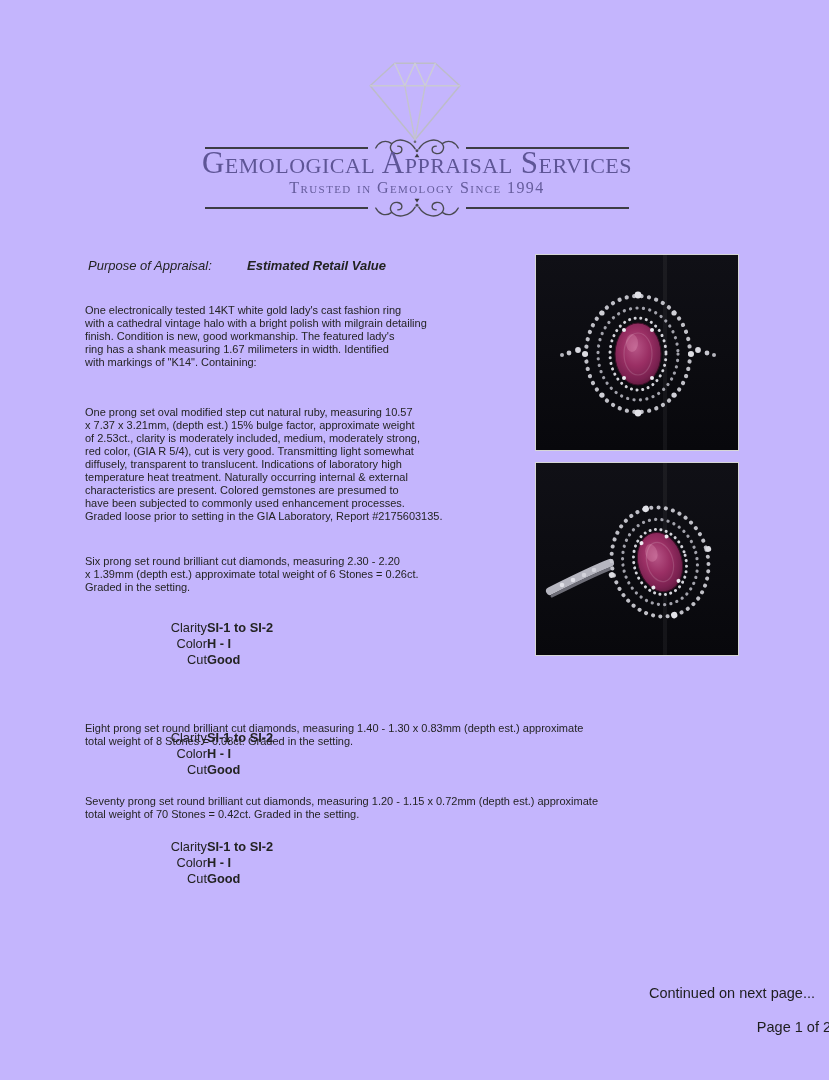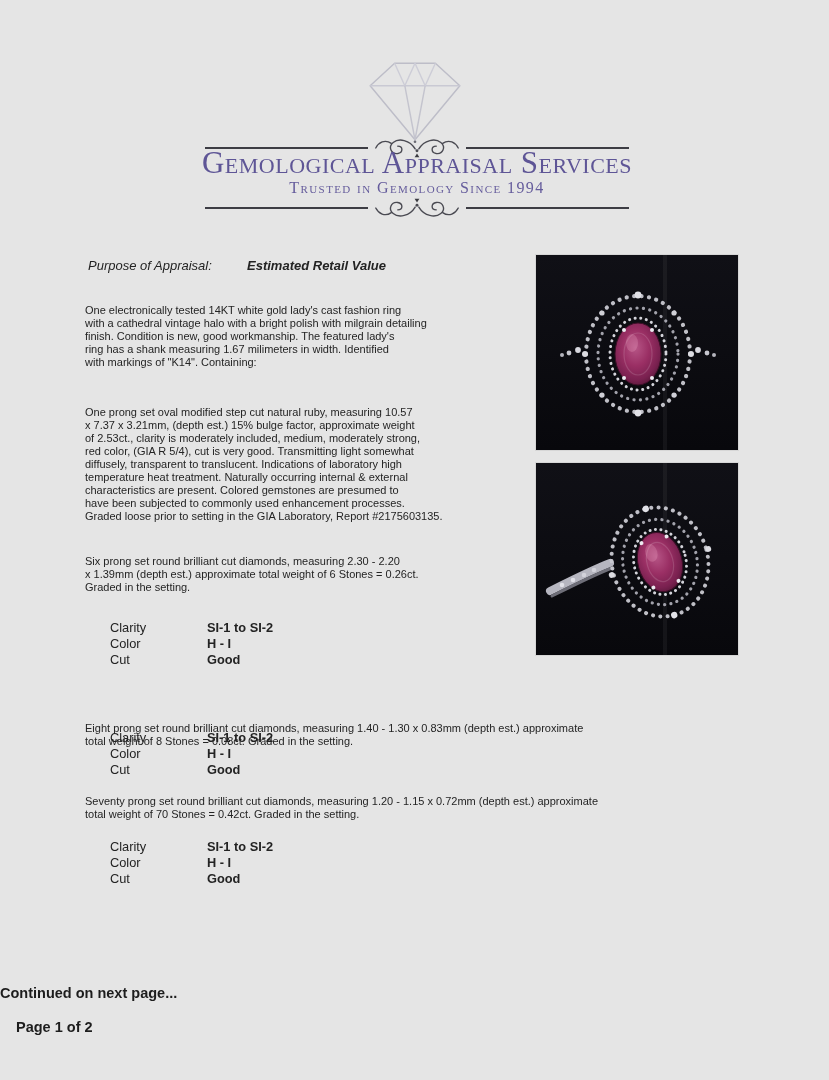--- a/index.html
+++ b/index.html
@@ -1,17 +1,17 @@
 <!DOCTYPE html>
 <html><head>
 <meta charset="utf-8">
 <style>
   html,body{margin:0;padding:0;background:#ffffff;}
   .page{
-    position:relative;width:829px;height:1080px;background:#e5e5e5;overflow:hidden;
+    position:relative;width:829px;height:1080px;background:#c4b5fd;overflow:hidden;
     font-family:"Liberation Sans",sans-serif;color:#232323;
   }
   
   .diamond-icon{position:absolute;left:362px;top:56px;width:106px;height:88px;}
   .divider{position:absolute;display:flex;align-items:center;height:22px;}
   .divider .rule{flex:1;height:2px;background:#3d3d44;}
   .divider-top{left:205px;top:137px;width:424px;}
   .divider-bottom{left:205px;top:197px;width:424px;}
   .flourish{width:92px;height:22px;margin:0 3px;}
   .flourish.flipped{transform:scaleY(-1);}
@@ -38,32 +38,32 @@
   .p-intro{top:304px;}
   .p-ruby{top:406px;}
   .p-six{top:555px;}
   .p-eight{top:686px;margin-top:36px;}
   .p-seventy{top:795px;}
   
   .grade-table{position:absolute;left:110px;font-size:12.8px;line-height:16px;}
   .gt-1{top:620px;}
   .gt-2{top:730px;}
   .gt-3{top:839px;}
-  .gt-row{display:flex;}
+  .gt-row{display:flex;text-align:right;}
   .gt-label{width:97px;}
   .gt-value{font-weight:bold;}
   
   .photo{position:absolute;left:536px;box-shadow:0 0 0 1px #d6d6d6;}
   .photo-1{top:255px;width:202px;height:195px;}
   .photo-2{top:463px;width:202px;height:192px;}
   .photo svg{display:block;width:100%;height:100%;}
   
   .footer-line{
-    position:absolute;left:0;width:815px;text-align:left;
-    font-size:14.5px;font-weight:bold;color:#1d1d1d;
+    position:absolute;left:0;width:815px;text-align:right;
+    font-size:14.5px;font-weight:normal;color:#1d1d1d;
   }
   .f-continued{top:985px;}
   .f-page{top:1019px;padding-left:16px;}
 </style>
 </head>
 <body>
 
 <div class="page">
 
   <header>

